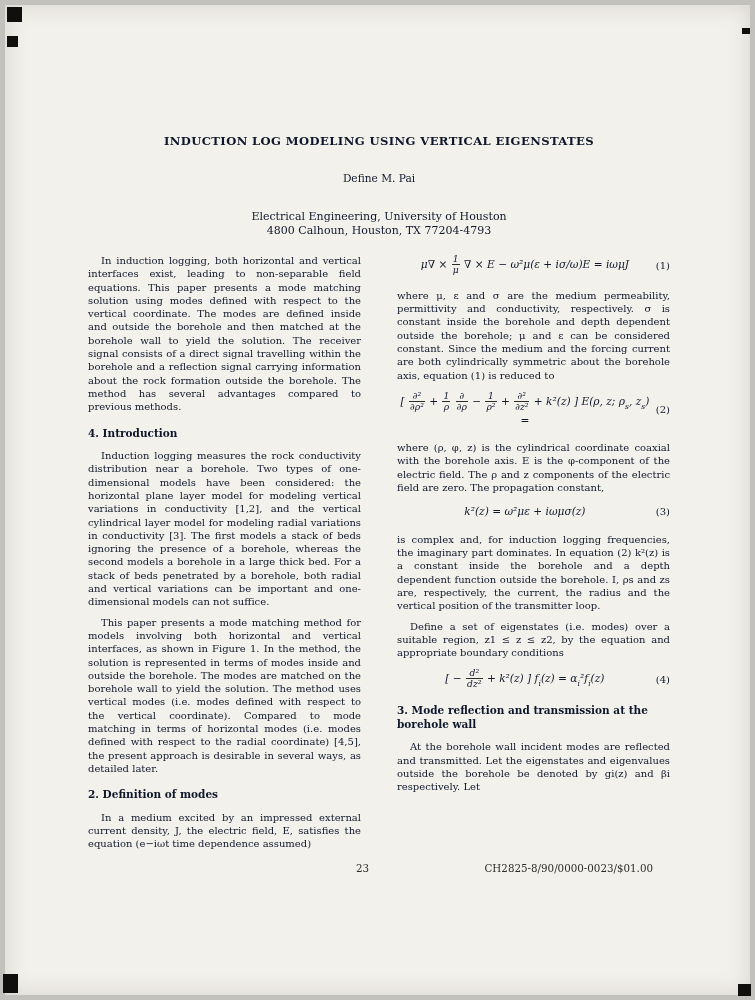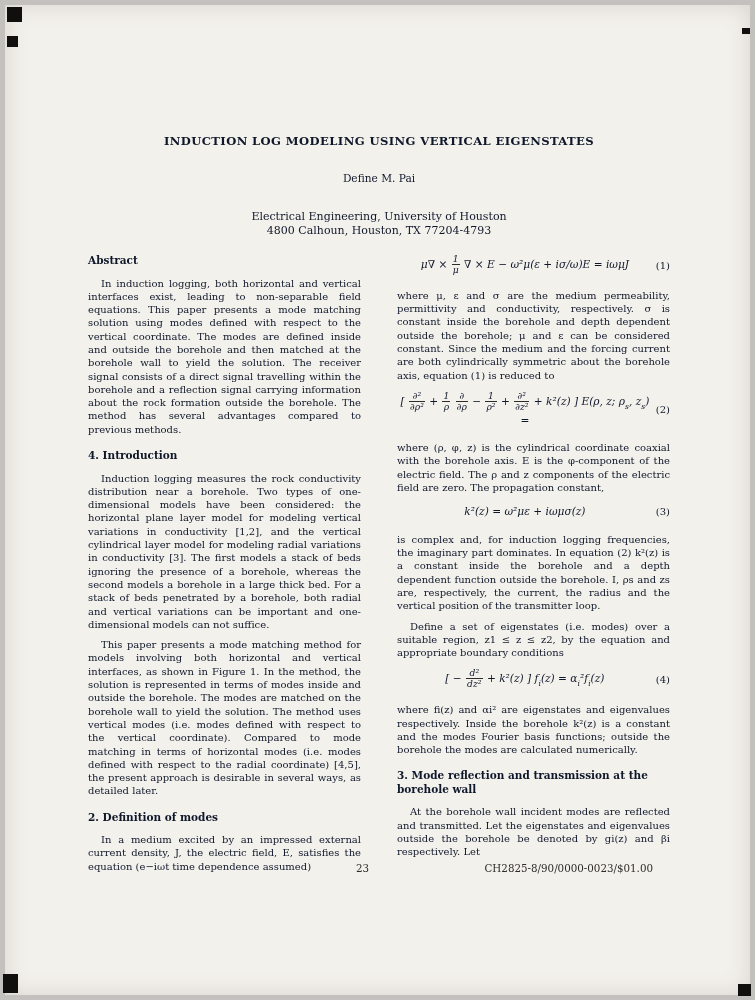--- a/index.html
+++ b/index.html
@@ -73,21 +73,20 @@
     <div class="author">Define M. Pai</div>
     <div class="affil">
       <div>Electrical Engineering, University of Houston</div>
       <div>4800 Calhoun, Houston, TX 77204-4793</div>
     </div>
   </div>
 
   <div class="columns">
 
     <div class="col">
-      <h3 class="sec">Abstract</h3>
       <p>In induction logging, both horizontal and vertical interfaces exist, leading to non-separable field equations. This paper presents a mode matching solution using modes defined with respect to the vertical coordinate. The modes are defined inside and outside the borehole and then matched at the borehole wall to yield the solution. The receiver signal consists of a direct signal travelling within the borehole and a reflection signal carrying information about the rock formation outside the borehole. The method has several advantages compared to previous methods.</p>
 
       <h3 class="sec">4. Introduction</h3>
       <p>Induction logging measures the rock conductivity distribution near a borehole. Two types of one-dimensional models have been considered: the horizontal plane layer model for modeling vertical variations in conductivity [1,2], and the vertical cylindrical layer model for modeling radial variations in conductivity [3]. The first models a stack of beds ignoring the presence of a borehole, whereas the second models a borehole in a large thick bed. For a stack of beds penetrated by a borehole, both radial and vertical variations can be important and one-dimensional models can not suffice.</p>
       <p>This paper presents a mode matching method for models involving both horizontal and vertical interfaces, as shown in Figure 1. In the method, the solution is represented in terms of modes inside and outside the borehole. The modes are matched on the borehole wall to yield the solution. The method uses vertical modes (i.e. modes defined with respect to the vertical coordinate). Compared to mode matching in terms of horizontal modes (i.e. modes defined with respect to the radial coordinate) [4,5], the present approach is desirable in several ways, as detailed later.</p>
 
       <h3 class="sec">2. Definition of modes</h3>
       <p>In a medium excited by an impressed external current density, J, the electric field, E, satisfies the equation (e−iωt time dependence assumed)</p>
     </div>
 
@@ -142,21 +141,20 @@
       <div class="equation">
         <span class="eq-body">
             <div class="eq-line"><span>[ − </span><span class="frac">
                 <span class="num">d²</span>
                 <span class="den">dz²</span>
               </span><span> + k²(z) ] f</span><sub>i</sub><span>(z) = α</span><sub>i</sub><span>²f</span><sub>i</sub><span>(z)</span></div>
           </span>
         <span class="eq-num">(4)</span>
       </div>
 
-      <p class="noindent">where fi(z) and αi² are eigenstates and eigenvalues respectively. Inside the borehole k²(z) is a constant and the modes Fourier basis functions; outside the borehole the modes are calculated numerically.</p>
 
       <h3 class="sec">3. Mode reflection and transmission at the borehole wall</h3>
       <p>At the borehole wall incident modes are reflected and transmitted. Let the eigenstates and eigenvalues outside the borehole be denoted by gi(z) and βi respectively. Let</p>
 
     </div>
   </div>
 </div>
 
 <div class="footer">
   <span class="page-number">23</span>

